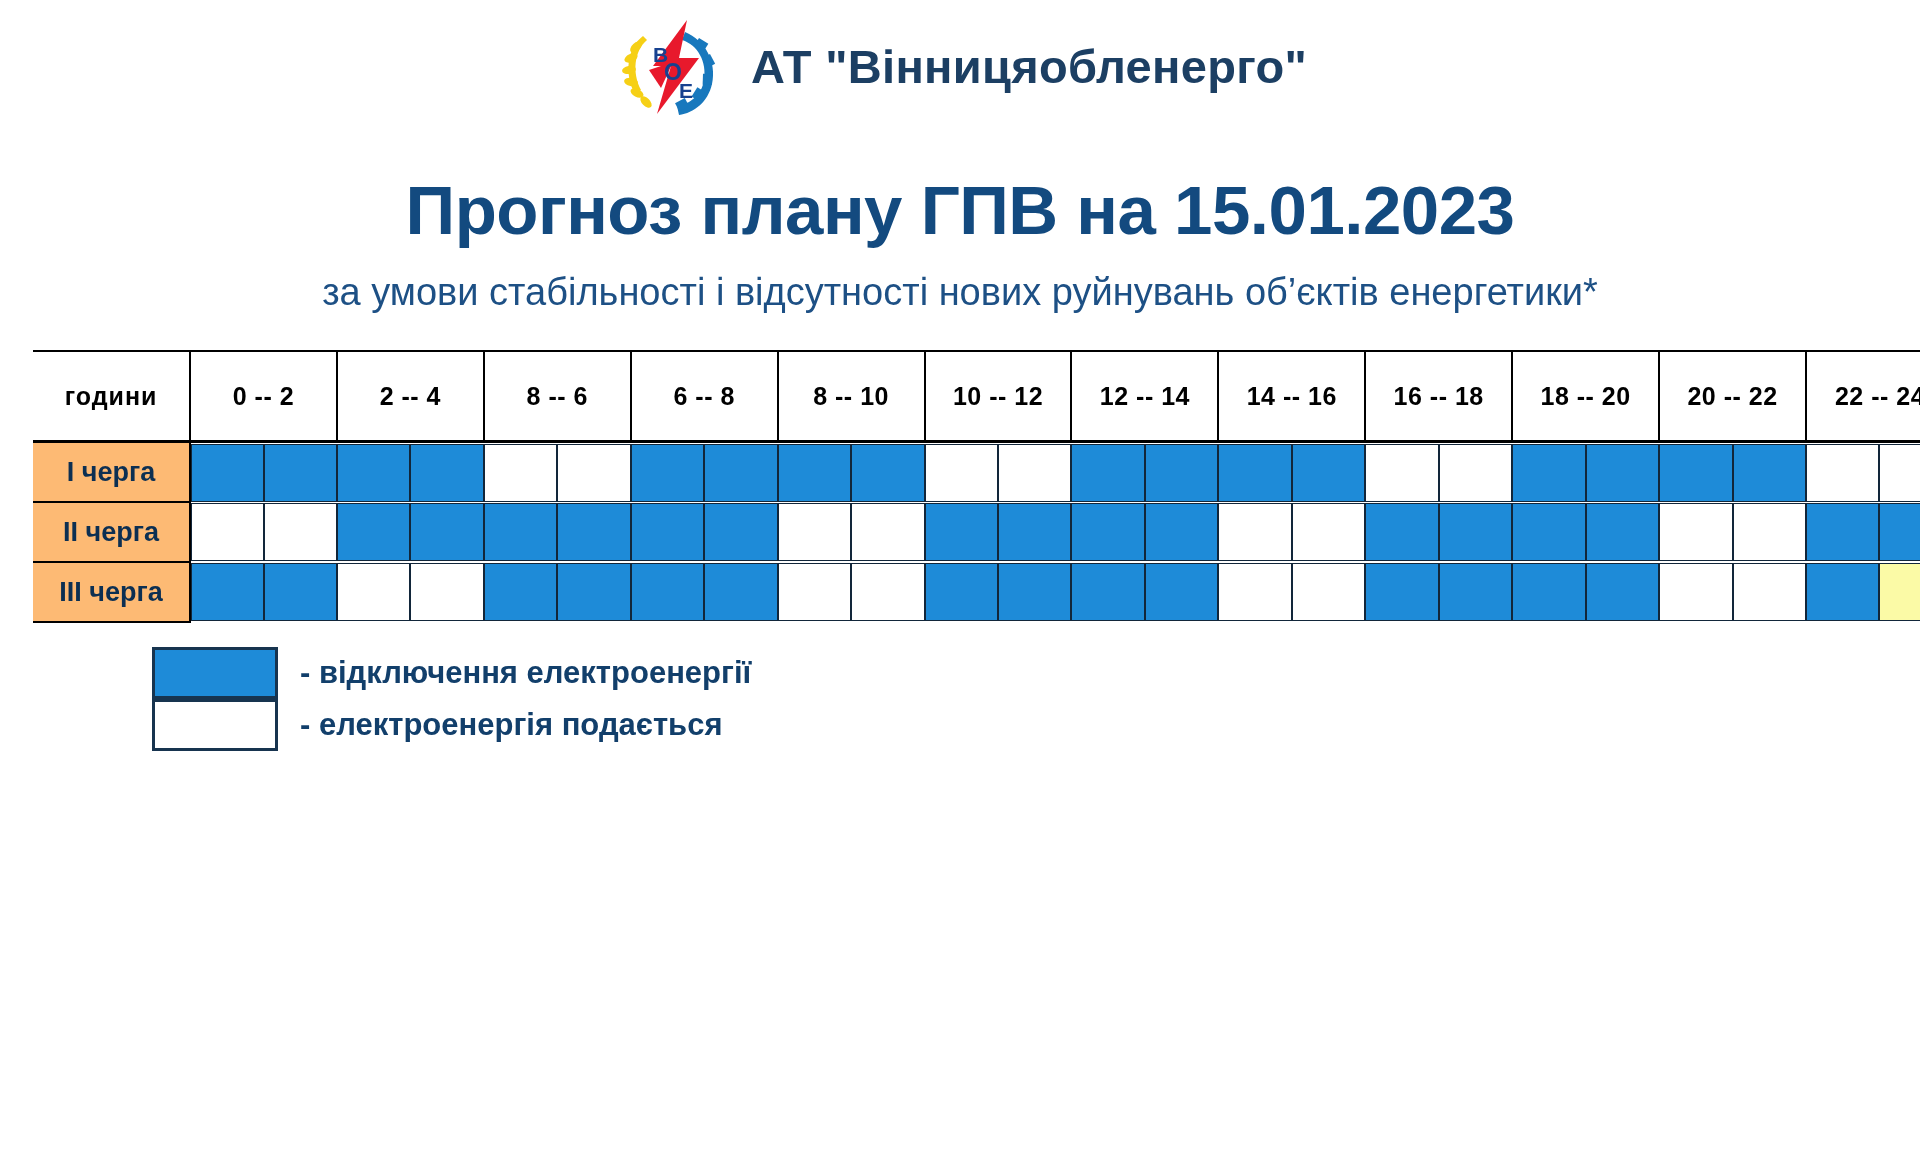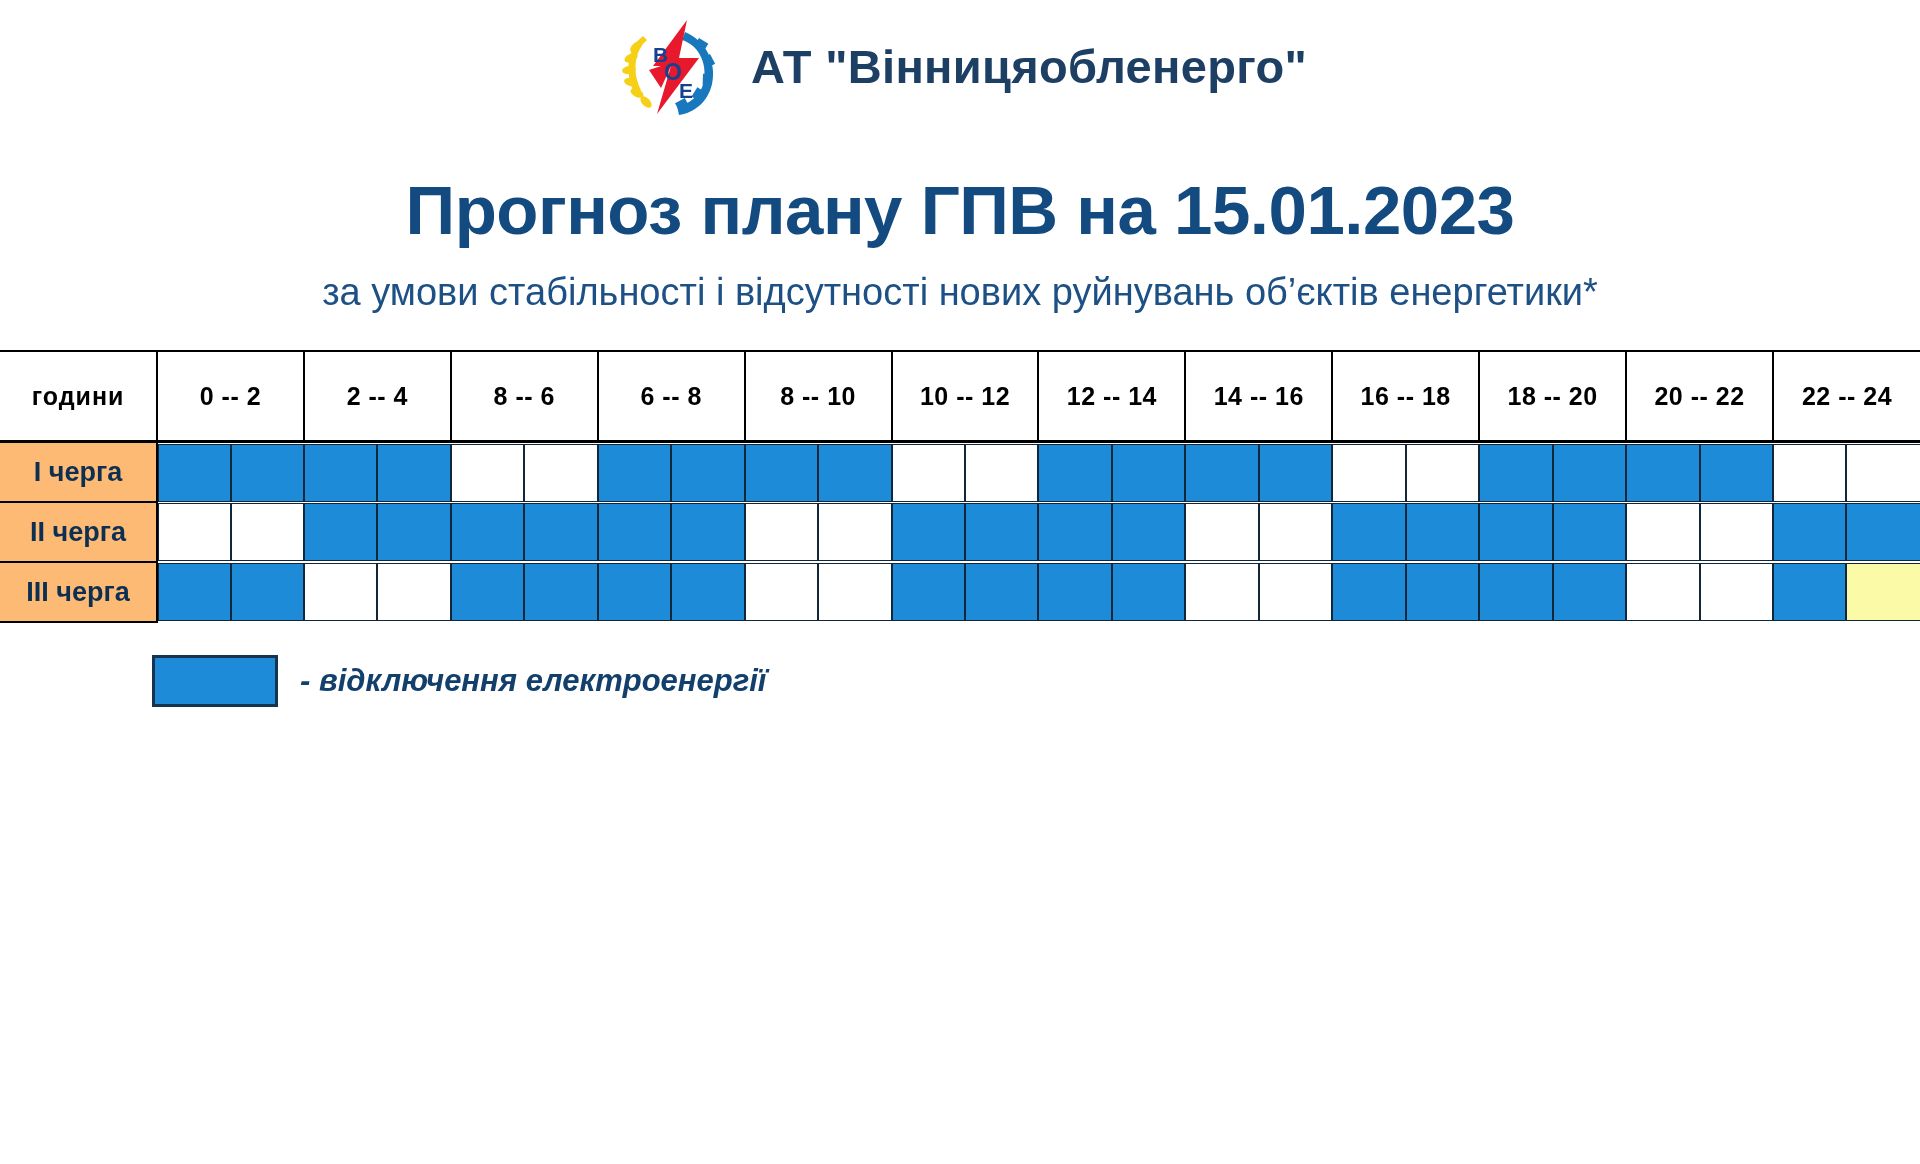--- a/index.html
+++ b/index.html
@@ -61,20 +61,21 @@
     margin-top: 26px;
     line-height: 1.1;
     white-space: nowrap;
   }
 
   
   .table-wrap {
     margin-top: 36px;
     width: 1920px;
     box-sizing: border-box;
+    padding-left: 33px;
   }
   table.schedule {
     border-collapse: collapse;
     width: 1920px;
     table-layout: fixed;
   }
   table.schedule th,
   table.schedule td {
     border: 2px solid #000000;
     padding: 0;
@@ -121,23 +122,22 @@
   }
   .half.on   { background: #1e8bd8; }
   .half.off  { background: #ffffff; }
   .half.maybe{ background: #fbfaa6; }
   .data-row td.slot-cell:last-child .half:last-child { border-right: none; }
 
   .row-sep-top { border-top: 3px solid #000000; }
 
   
   .legend {
-    margin-top: 32px;
+    margin-top: 24px;
     margin-left: 152px;
-    font-style: italic;
   }
   .legend-item {
     display: flex;
     align-items: center;
     height: 52px;
   }
   .legend-swatch {
     width: 126px;
     height: 52px;
     border: 3px solid #17344f;
@@ -445,13 +445,17 @@
         </tr>
       </tbody>
   </table>
 </div>
 
 <div class="legend">
   <div class="legend-item">
     <div class="legend-swatch on"></div>
     <div class="legend-text">- відключення електроенергії</div>
   </div>
+  <div class="legend-item">
+    <div class="legend-swatch off"></div>
+    <div class="legend-text">- електроенергія подається</div>
+  </div>
 </div>
 
 </body></html>

